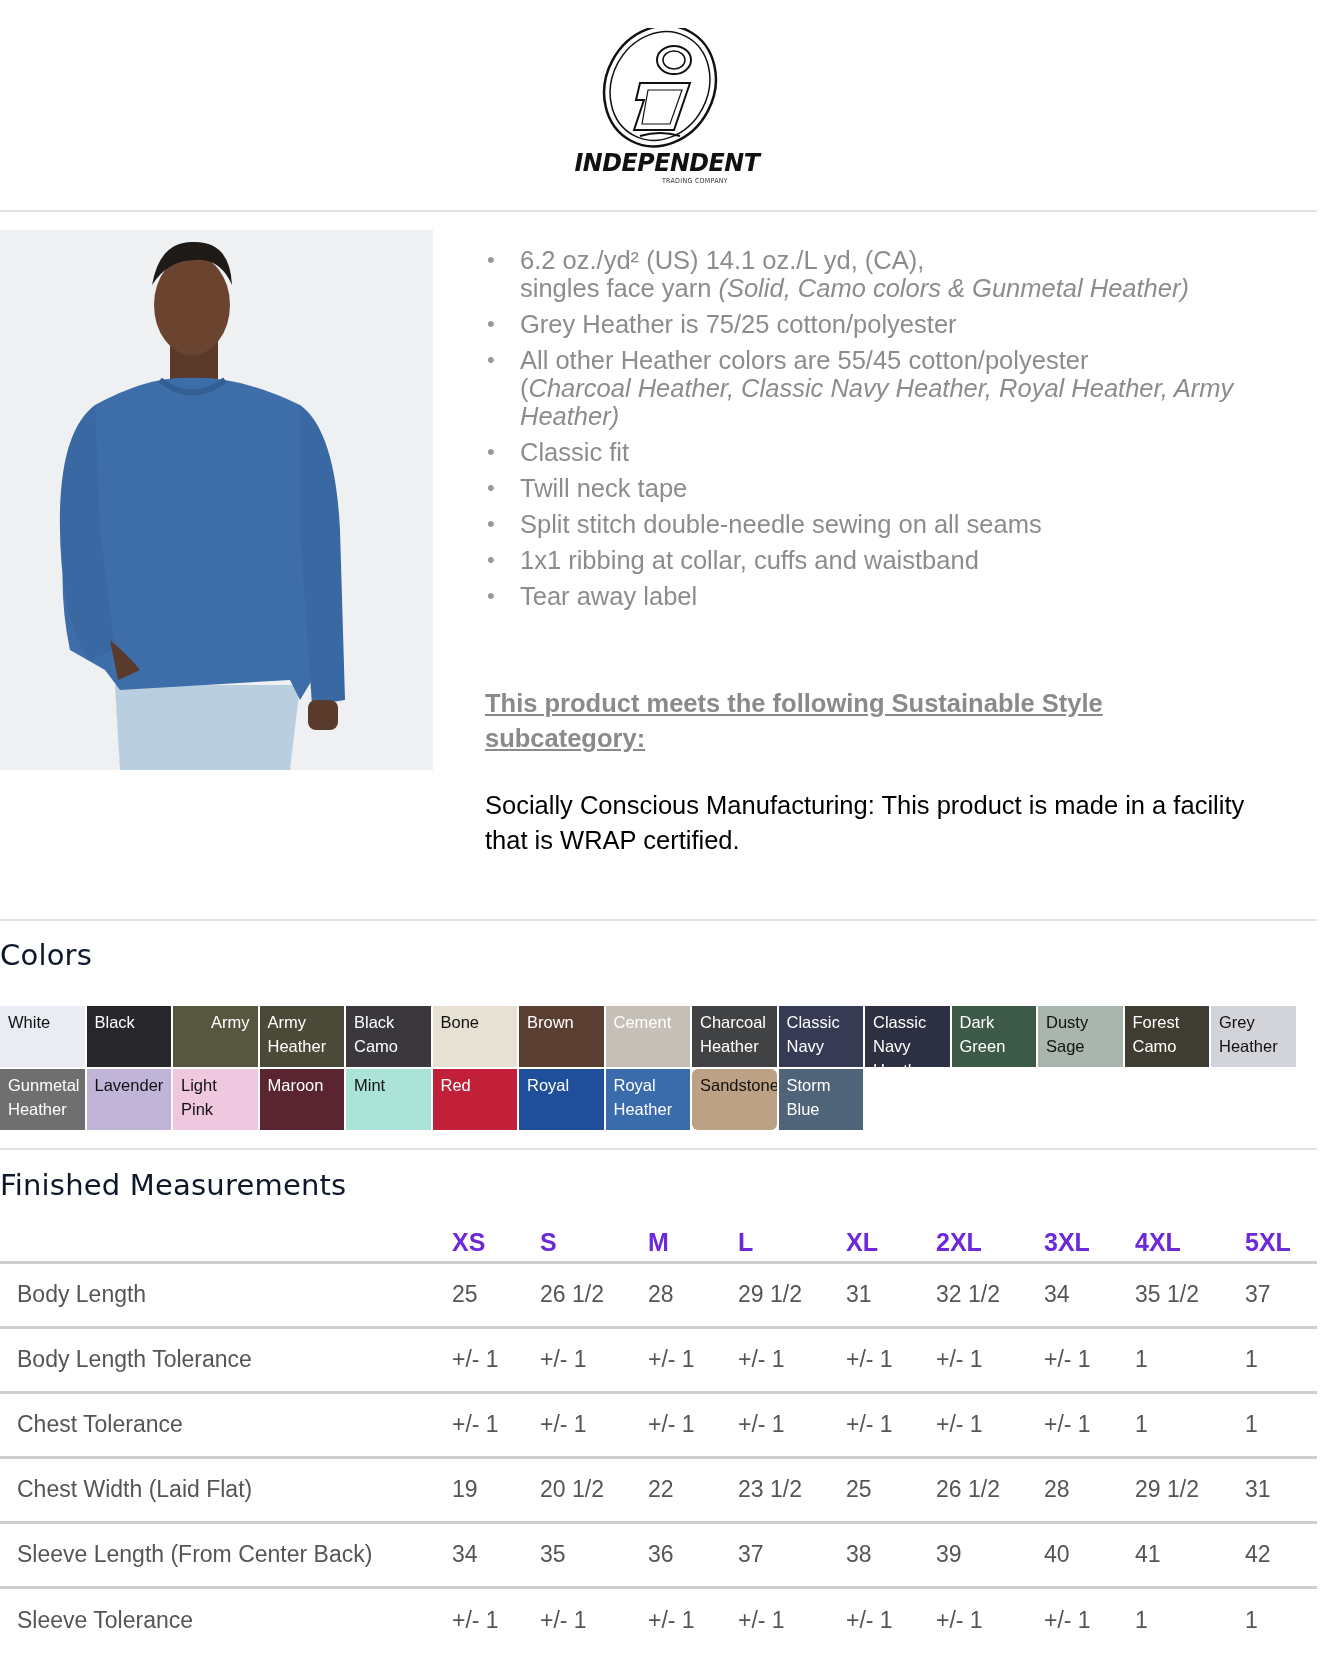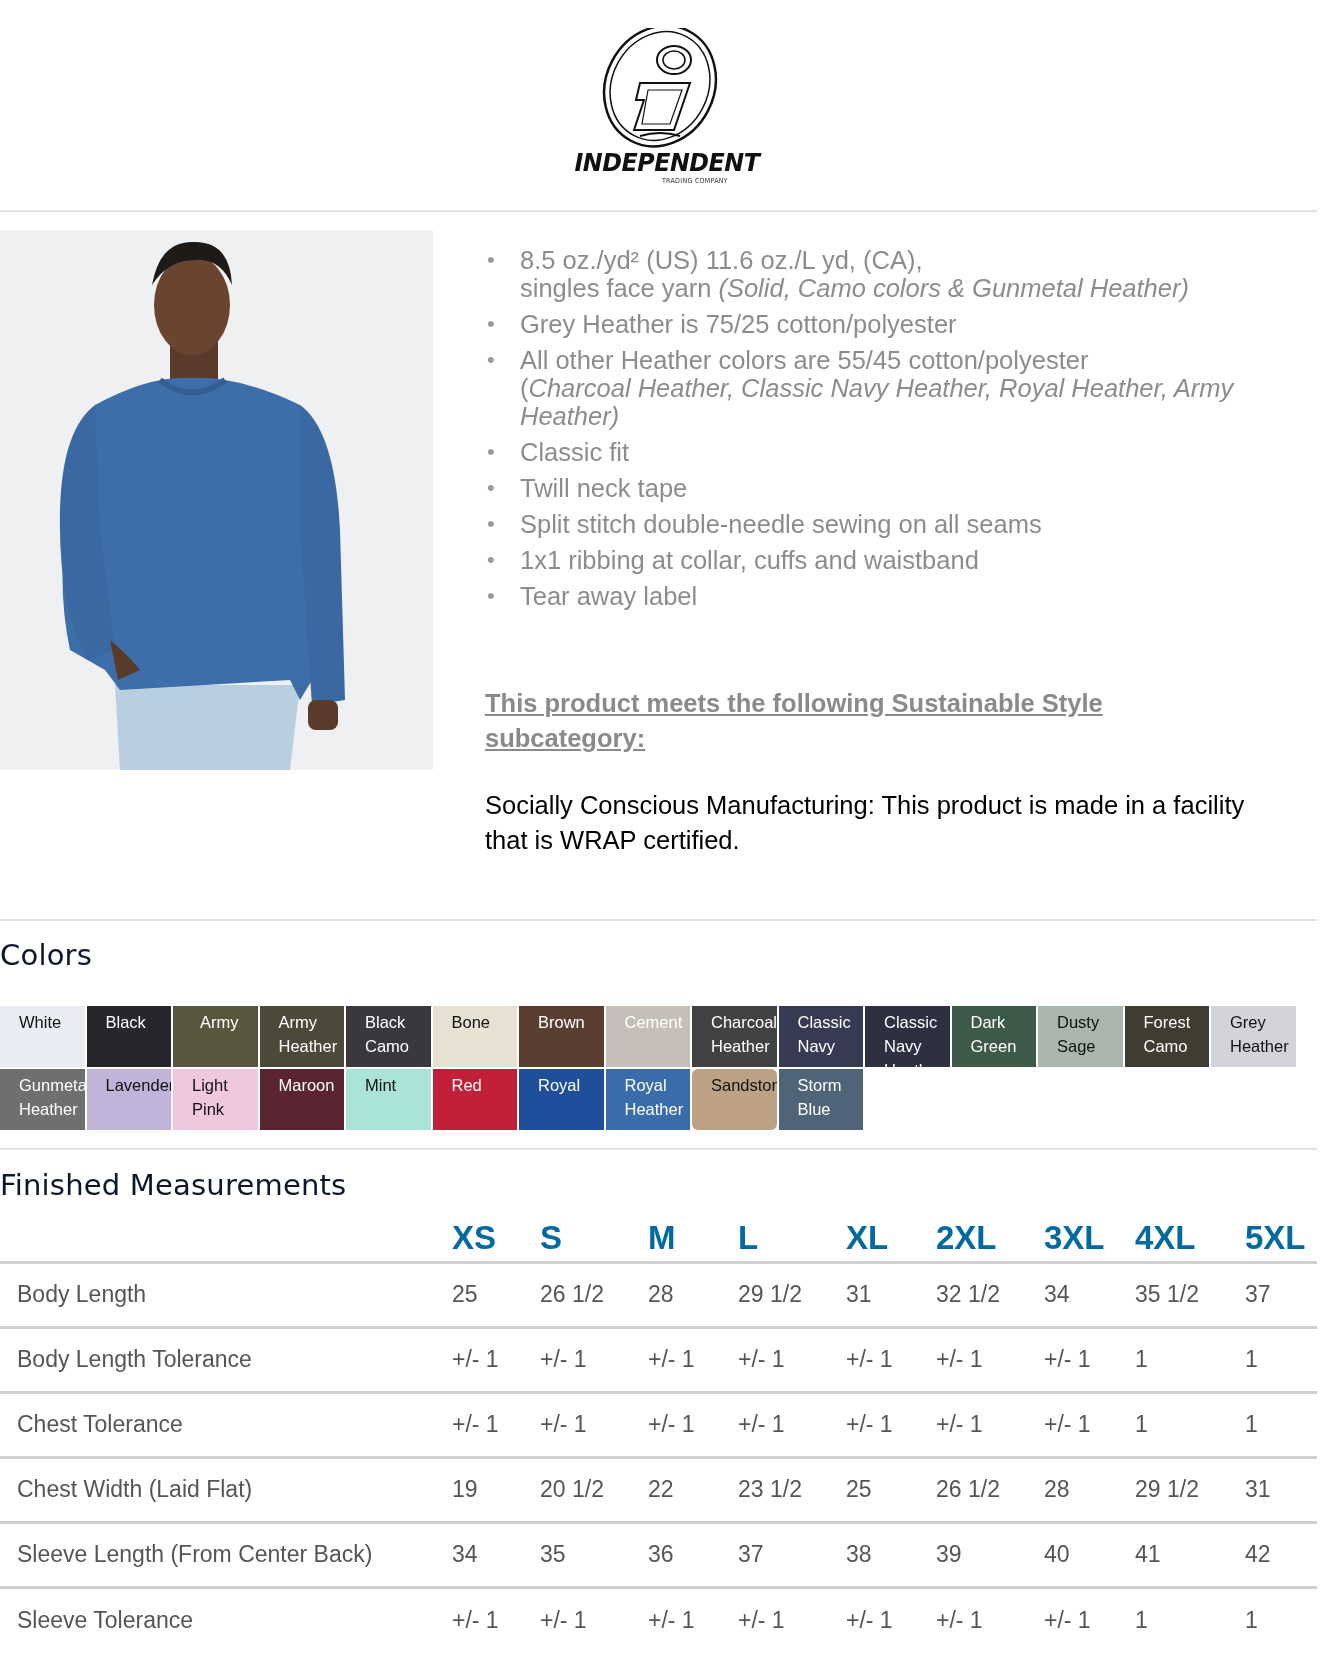--- a/index.html
+++ b/index.html
@@ -30,26 +30,26 @@
     .sustain-head { position: absolute; left: 485px; top: 686px; width: 720px;
       font-size: 25.5px; line-height: 35px; font-weight: bold; text-decoration: underline; color: #8a8a8a; }
     .sustain-body { position: absolute; left: 485px; top: 788px; width: 760px;
       font-size: 25.5px; line-height: 35px; color: #000000; }
 
     .section-title { position: absolute; left: 0; font-family: "DejaVu Sans", sans-serif;
       font-size: 29px; color: #0f172a; font-weight: normal; letter-spacing: 0.2px; }
 
     .swatches { position: absolute; left: 0; top: 1006px; width: 1300px; }
     .swatch-row { display: flex; gap: 2px; margin-bottom: 2px; }
-    .swatch { width: 84.5px; height: 61px; padding: 4px 19px; font-size: 16.5px; line-height: 24px;
+    .swatch { width: 84.5px; height: 61px; padding: 4px 8px; font-size: 16.5px; line-height: 24px;
       overflow: hidden; color: #fff; }
     .swatch.dark-text { color: #111; }
 
     table.measure { position: absolute; left: 0; top: 1215px; width: 1317px; border-collapse: collapse; }
-    table.measure th { font-size: 33px; font-weight: bold; color: #0369a1; text-align: left; height: 47px; vertical-align: bottom; padding-bottom: 4px; }
+    table.measure th { font-size: 25px; font-weight: bold; color: #6d28d9; text-align: left; height: 47px; vertical-align: bottom; padding-bottom: 4px; }
     table.measure thead tr { border-bottom: 3px solid #cfcfcf; }
     table.measure td { font-size: 23px; color: #555; height: 65px; text-align: left; vertical-align: middle; }
     table.measure tbody tr { border-bottom: 3px solid #cfcfcf; }
     table.measure tbody tr:last-child { border-bottom: none; }
     table.measure td.label { padding-left: 17px; }
   </style>
 </head>
 <body>
 
 <div class="logo">
@@ -85,21 +85,21 @@
 
     <path d="M95 175 Q62 200 60 280 Q58 380 88 430 L115 420 L100 300 Z" fill="#3a68a2"></path>
     <rect x="308" y="470" width="30" height="30" rx="8" fill="#5a3a2a"></rect>
     <path d="M110 410 Q128 425 140 440 L118 450 Z" fill="#5a3a2a"></path>
   </svg>
 </div>
 
 <div class="features">
   <ul>
     <li>
-      <span class="line">8.5 oz./yd² (US) 11.6 oz./L yd, (CA),</span>
+      <span class="line">6.2 oz./yd² (US) 14.1 oz./L yd, (CA),</span>
       <span class="line"><span>singles face yarn </span><em>(Solid, Camo colors &amp; Gunmetal Heather)</em></span>
     </li>
     <li>Grey Heather is 75/25 cotton/polyester</li>
     <li>
       <span class="line">All other Heather colors are 55/45 cotton/polyester</span>
       <span class="line"><span>(</span><em>Charcoal Heather, Classic Navy Heather, Royal Heather, Army Heather)</em></span>
     </li>
     <li>Classic fit</li>
     <li>Twill neck tape</li>
     <li>Split stitch double-needle sewing on all seams</li>

